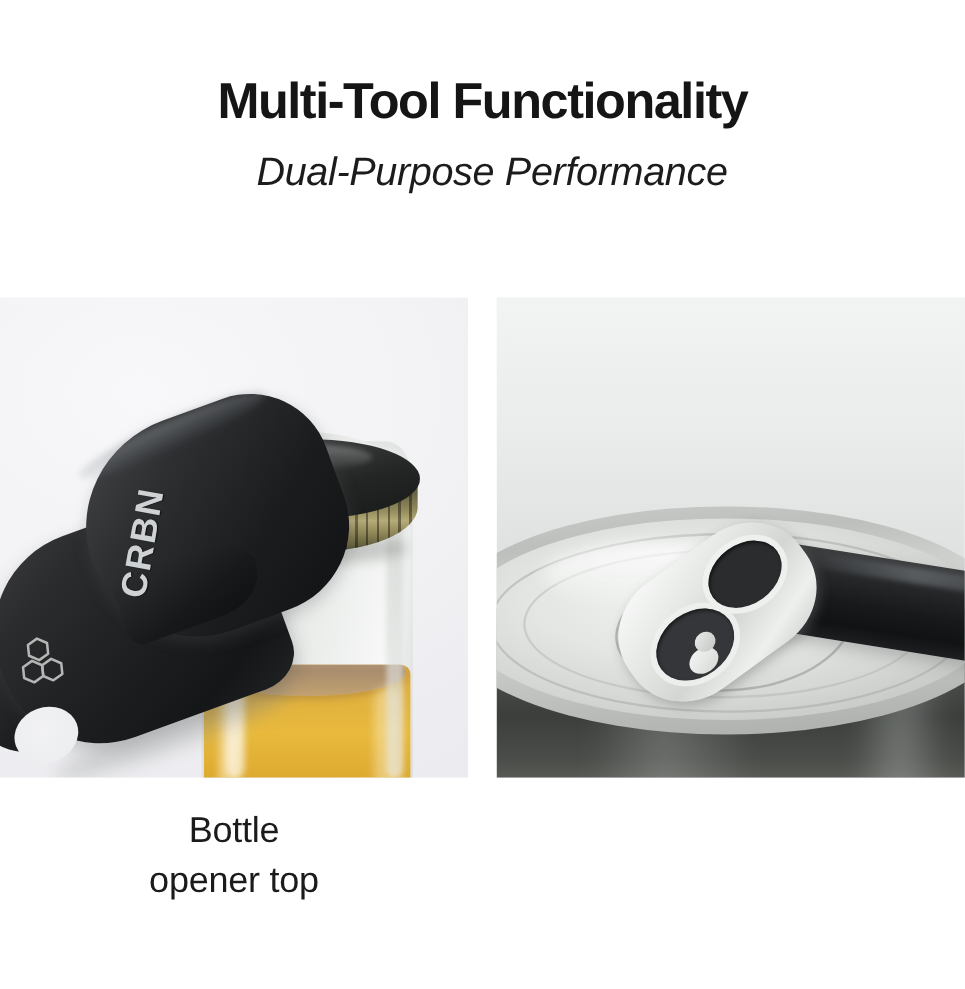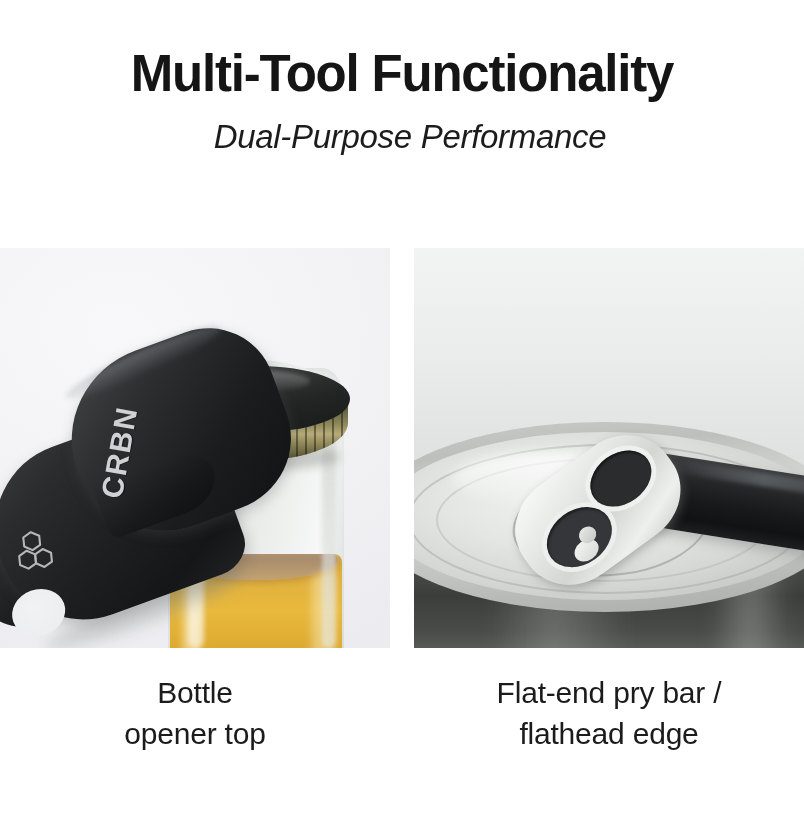--- a/index.html
+++ b/index.html
@@ -22,26 +22,26 @@
     background: #ffffff;
   }
 
   
   .header {
     padding-top: 48px;
     text-align: center;
   }
   .title {
     font-family: "Liberation Sans", sans-serif;
-    font-size: 51px;
+    font-size: 42px;
     font-weight: bold;
     letter-spacing: -1.2px;
     color: #151515;
     line-height: 1.0;
-    margin: 0;
+    margin: 15px;
     white-space: nowrap;
   }
   .subtitle {
     font-family: "Liberation Sans", sans-serif;
     font-size: 33px;
     font-style: italic;
     font-weight: 500;
     color: #1c1c1c;
     letter-spacing: -0.3px;
     margin: 21px 0 0 16px;
@@ -637,17 +637,15 @@
           <div class="tab-rivet"></div>
         </div>
       </div>
 
     </div>
   </div>
 
   <div class="captions">
     <div class="caption">Bottle
 opener top</div>
-    <div class="caption">Flat-end pry bar /
-flathead edge</div>
   </div>
 
 </div>
 
 </body></html>

